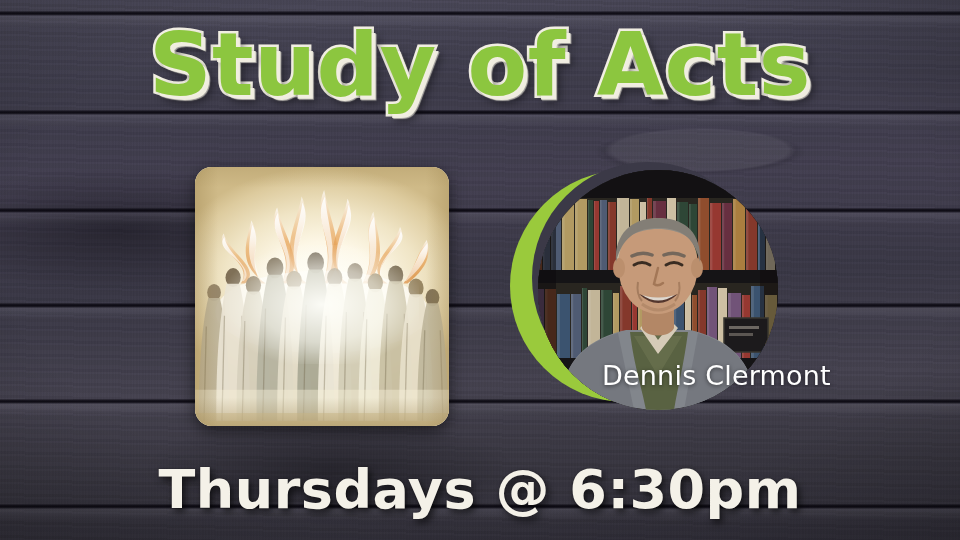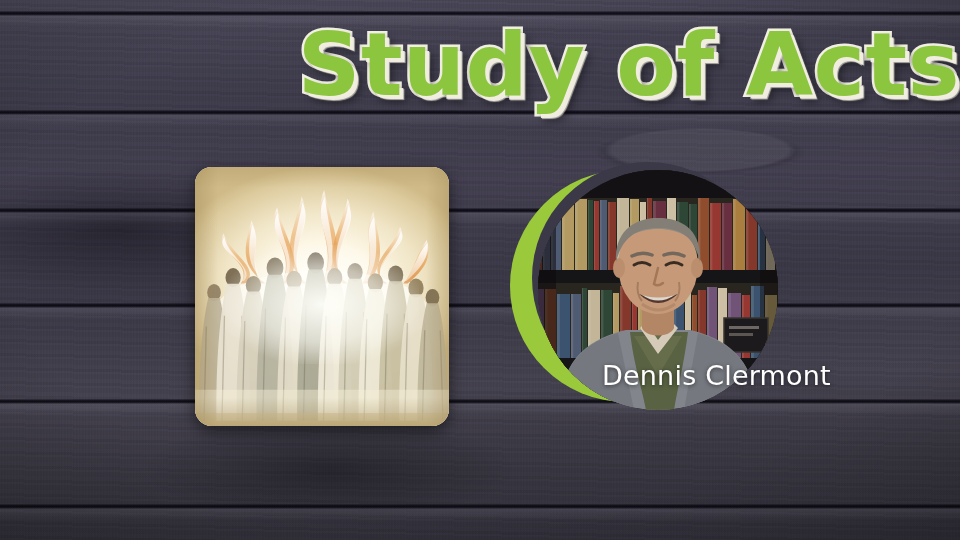--- a/index.html
+++ b/index.html
@@ -85,21 +85,21 @@
       radial-gradient(ellipse 95% 92% at 50% 46%, rgba(0,0,0,0) 52%, rgba(0,0,0,0.34) 100%);
     pointer-events: none;
   }
 
   
   .title {
     position: absolute;
     top: 22px;
     left: 0;
     width: 960px;
-    text-align: right;
+    text-align: center;
     font-family: "DejaVu Sans", sans-serif;
     font-weight: bold;
     font-size: 87px;
     line-height: 1.0;
     letter-spacing: 0.5px;
     color: #8CC63F;
     -webkit-text-stroke: 5px #F2EFE3;
     paint-order: stroke fill;
     text-shadow:
        4px 4px 0 rgba(242,239,227,0.95),
@@ -466,14 +466,15 @@
           <path d="M100 112 Q98 124 104 131" stroke="rgba(150,108,78,0.55)" stroke-width="2" fill="none"></path>
           <path d="M141 112 Q143 124 137 131" stroke="rgba(150,108,78,0.50)" stroke-width="2" fill="none"></path>
           <path d="M104 134 Q120 146 137 134" stroke="rgba(150,108,78,0.30)" stroke-width="3" fill="none"></path>
           <rect x="0" y="0" width="240" height="240" fill="#2b1f12" opacity="0.10"></rect>
         </svg>
     </div>
 
     <div class="name-label">Dennis Clermont</div>
   </div>
 
+  <div class="schedule">Thursdays @ 6:30pm</div>
 
 </div>
 
 </body></html>

